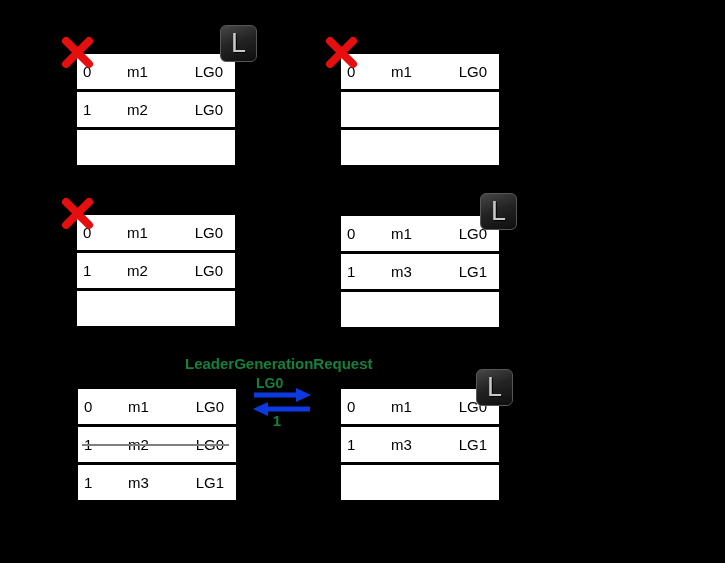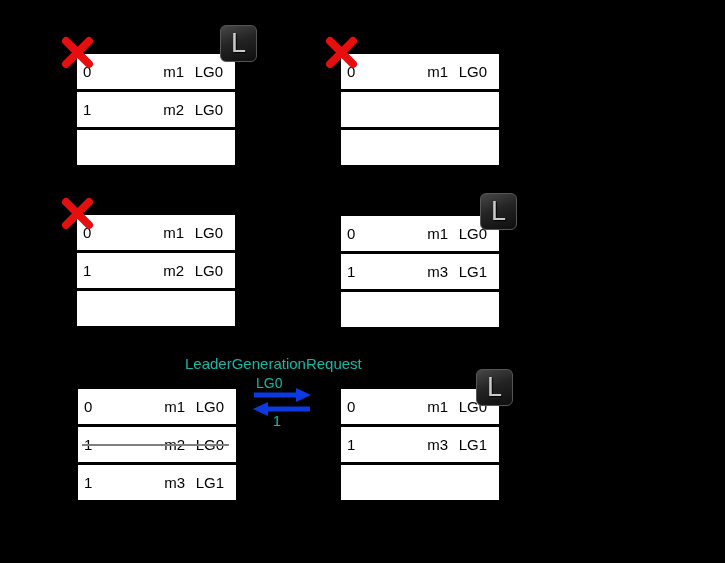--- a/index.html
+++ b/index.html
@@ -15,42 +15,42 @@
   .t3 { left:77px;  top:215px; }
   .t4 { left:341px; top:216px; }
   .t5 { left:78px;  top:389px; }
   .t6 { left:341px; top:389px; }
   .row {
     position:relative; height:35px; margin-bottom:3px; background:#ffffff;
     display:flex; align-items:center; color:#000000; font-size:15px;
   }
   .row:last-child { margin-bottom:0; }
   .c-off { width:50px; padding-left:6px; }
-  .c-msg { flex:1; text-align:right; }
+  .c-msg { flex:1; text-align:left; }
   .c-lg  { width:51px; padding-right:12px; text-align:right; }
   .row.struck::after {
     content:""; position:absolute; left:4px; right:7px; top:50%;
     height:2px; margin-top:-1px; background:#7f7f7f;
   }
   
   .crash-x { position:absolute; left:-16px; top:-18px; width:33px; height:33px; z-index:3; }
   
   .leader-badge {
     position:absolute; width:37px; height:37px; z-index:2;
     background:linear-gradient(160deg,#474747 0%,#242424 45%,#0e0e0e 100%);
     border:1px solid #565656; border-radius:6px;
     display:flex; align-items:center; justify-content:center;
     color:#c9c9c9; font-size:27px; font-weight:400;
     text-shadow:1px 1px 1px #000;
   }
   .t1 .leader-badge { top:-29px; right:-22px; }
   .t4 .leader-badge { top:-23px; right:-18px; }
   .t6 .leader-badge { top:-20px; right:-14px; }
   
-  .anno { position:absolute; color:#14b8a6; font-weight:400; white-space:nowrap; }
+  .anno { position:absolute; color:#15803d; font-weight:700; white-space:nowrap; }
   .anno-title { left:185px; top:355px; font-size:15px; }
   .anno-lg0   { left:256px; top:375px; font-size:14px; }
   .anno-one   { left:262px; top:412px; font-size:15px; width:30px; text-align:center; }
   .arrows { position:absolute; left:250px; top:388px; width:64px; height:28px; }
 </style>
 </head>
 <body>
 
 <div class="stage">
 

